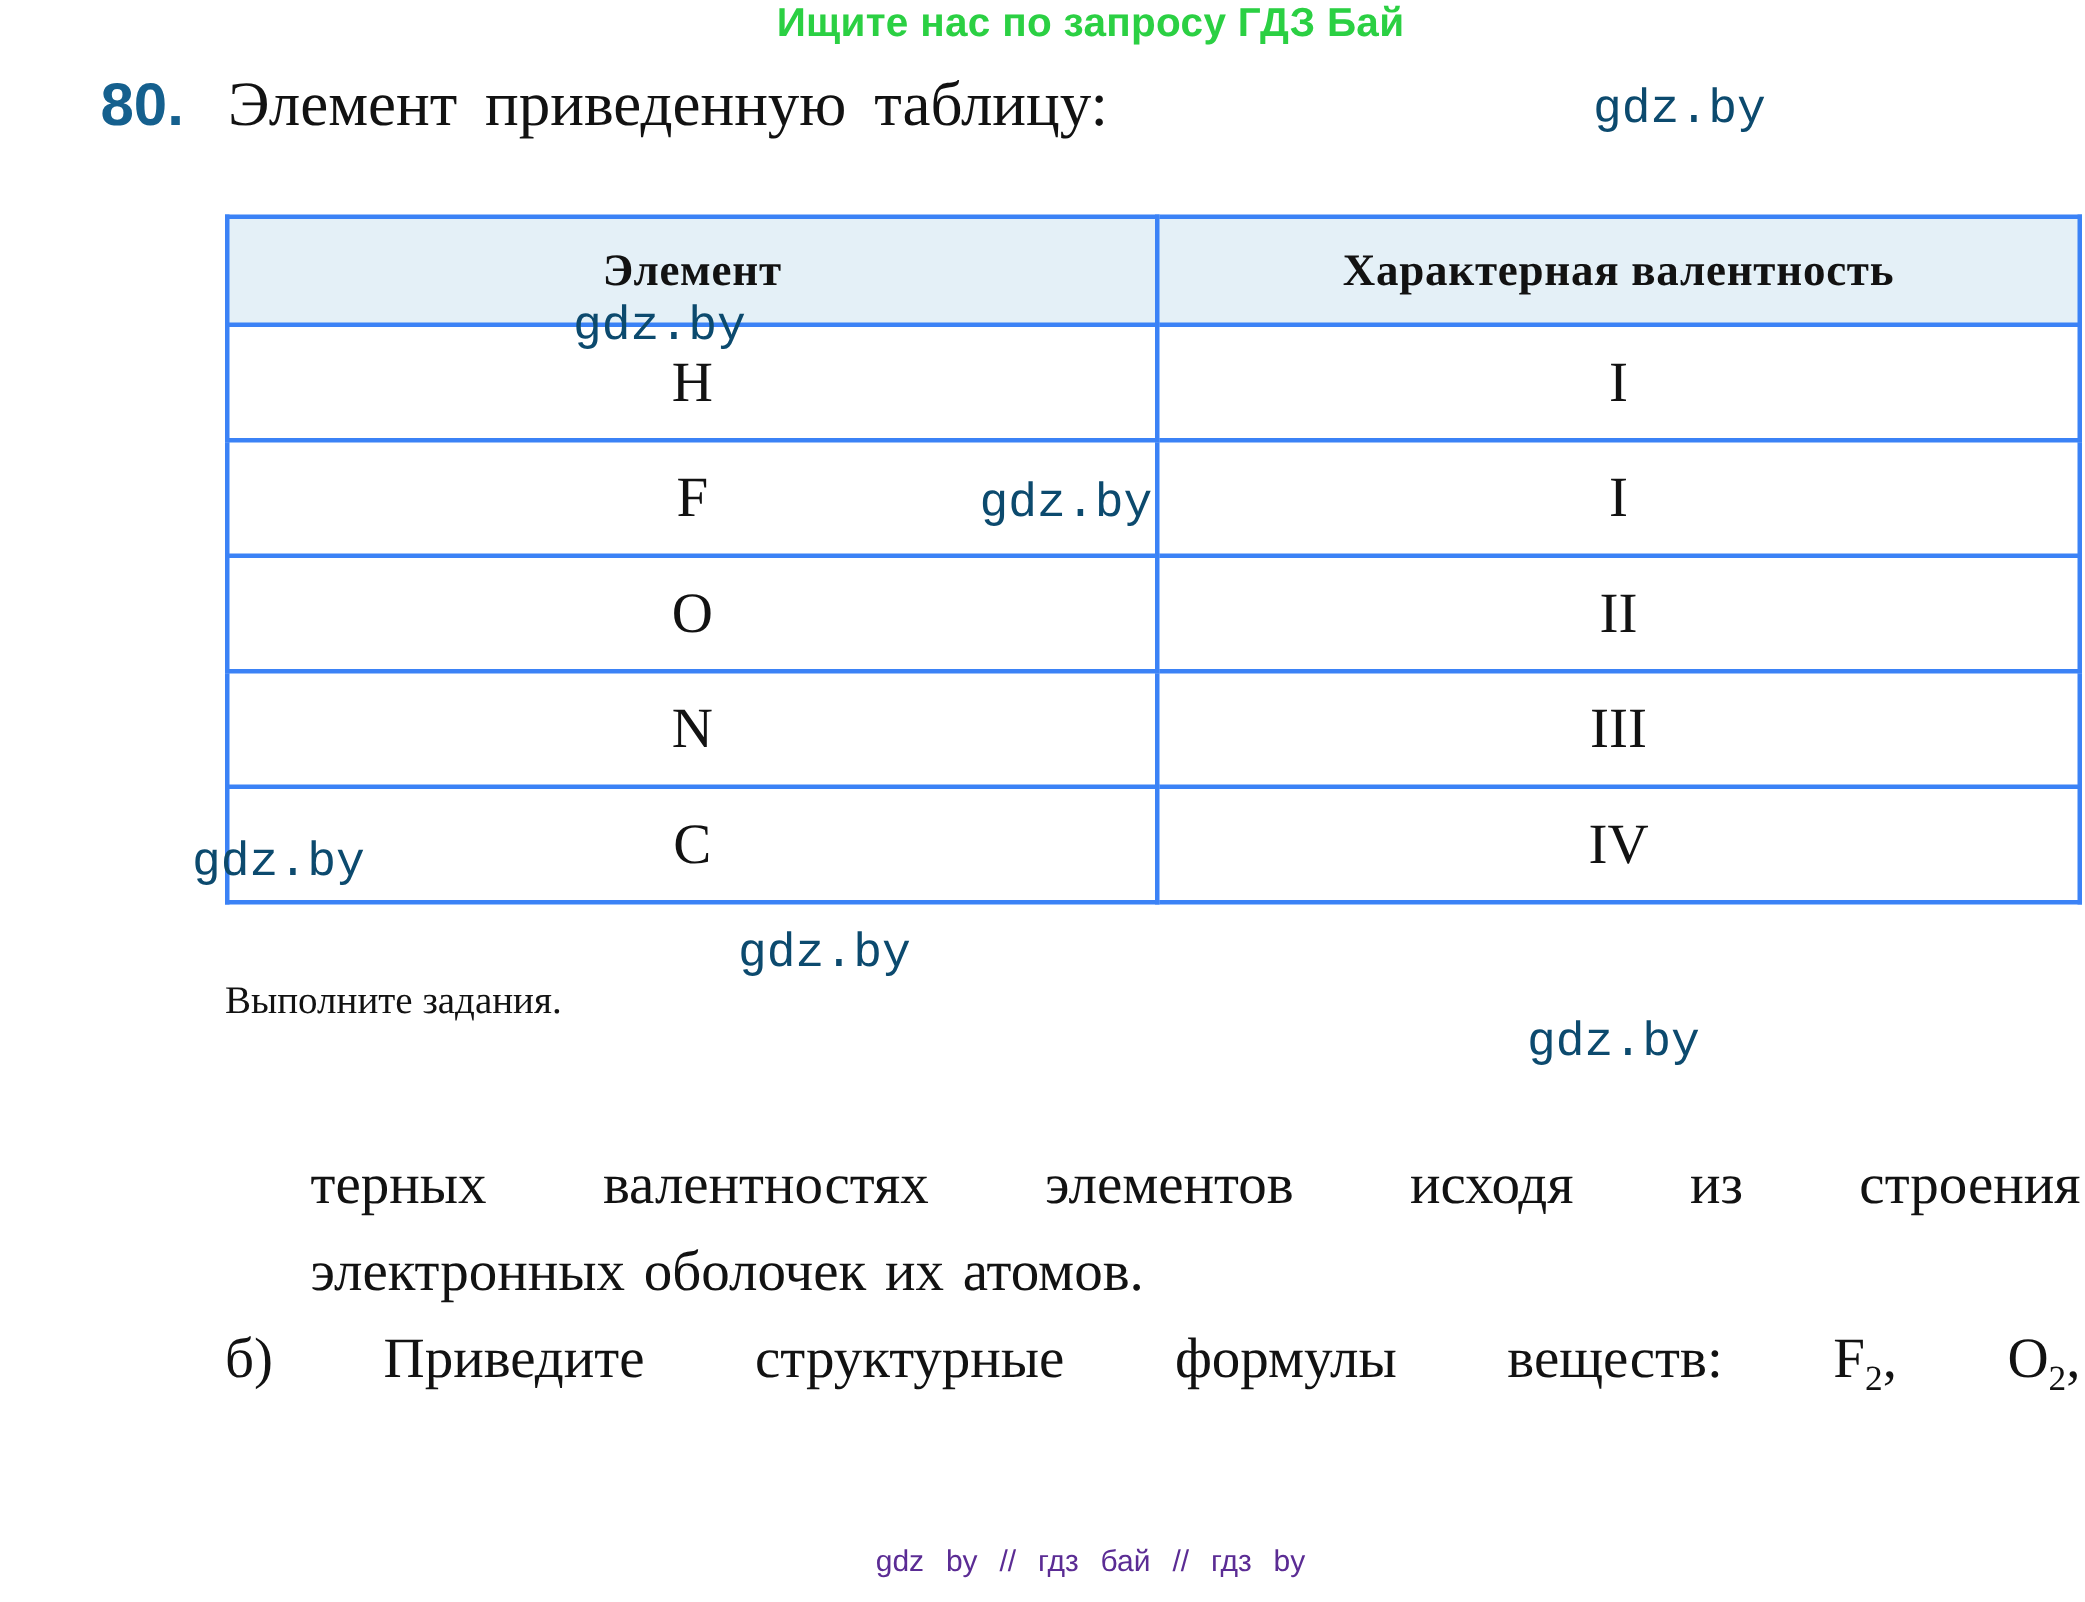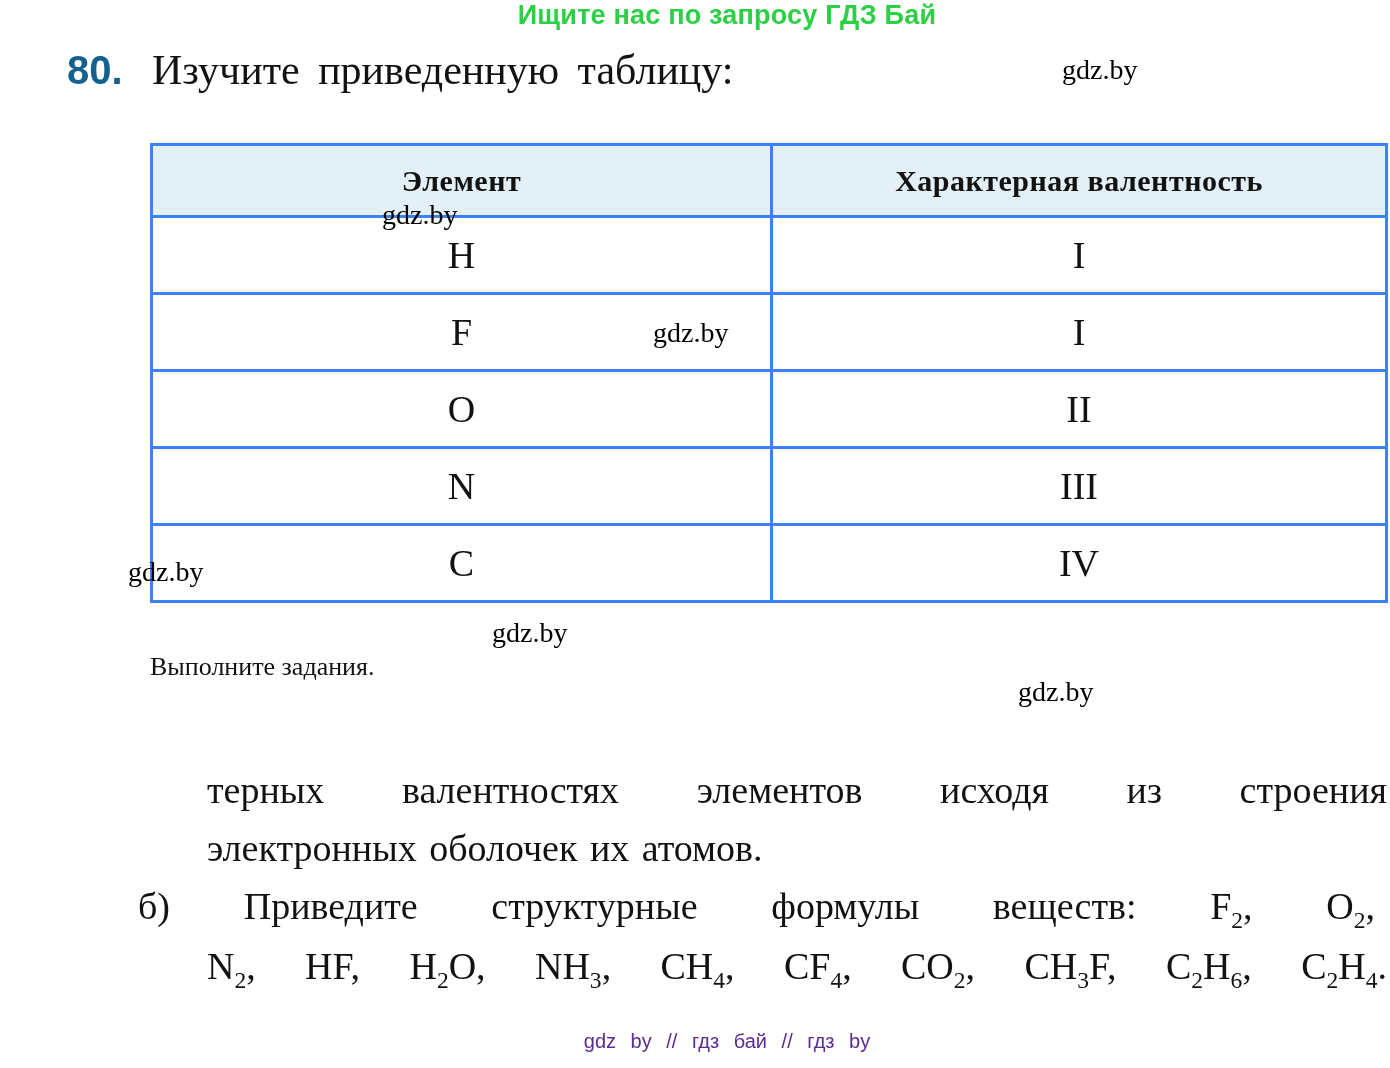--- a/index.html
+++ b/index.html
@@ -32,23 +32,23 @@
     font-weight: 700;
   }
   .problem-title {
     position: absolute;
     left: 120px; top: 46px;
     font-size: 42px;
     word-spacing: 8px;
   }
   .wm {
     position: absolute;
-    font-family: Liberation Serif, serif;
-    font-size: 28px;
-    color: #000000;
+    font-family: Liberation Mono, monospace;
+    font-size: 32px;
+    color: #0c4a6e;
     z-index: 5;
     white-space: nowrap;
   }
   .wm-top    { left: 1030px; top: 54px; }
   .wm-header { left: 350px;  top: 199px; }
   .wm-frow   { left: 621px;  top: 317px; }
   .wm-crow   { left: 96px;   top: 556px; }
   .wm-below  { left: 460px;  top: 617px; }
   .wm-mid    { left: 986px;  top: 676px; }
 
@@ -92,21 +92,21 @@
     text-align: justify;
     text-align-last: justify;
   }
   .tline sub {
     font-size: 0.62em;
     line-height: 0;
   }
   .a1 { left: 118px; top: 710px; width: 1237px; }
   .a2 { left: 175px; top: 768px; width: 1180px; }
   .a3 { left: 175px; top: 826px; }
-  .b1 { left: 106px; top: 884px; width: 1237px; }
+  .b1 { left: 118px; top: 884px; width: 1237px; }
   .b2 { left: 175px; top: 944px; width: 1180px; }
 
   .footer {
     position: absolute;
     left: 0; top: 1030px;
     width: 100%;
     text-align: center;
     font-family: "Liberation Sans", sans-serif;
     font-size: 20px;
     word-spacing: 9px;
@@ -114,21 +114,21 @@
 </style>
 </head>
 <body>
 
 <div class="page">
 
   <div class="promo" style="color: rgb(43, 208, 67);">Ищите нас по запросу ГДЗ Бай</div>
 
   <span class="problem-number" style="color: rgb(21, 96, 142);">80.</span>
 
-  <span class="problem-title">Изучите приведенную таблицу:</span>
+  <span class="problem-title">Элемент приведенную таблицу:</span>
 
   <span class="wm wm-top">gdz.by</span>
   <span class="wm wm-header">gdz.by</span>
   <span class="wm wm-frow">gdz.by</span>
   <span class="wm wm-crow">gdz.by</span>
   <span class="wm wm-below">gdz.by</span>
   <span class="wm wm-mid">gdz.by</span>
 
   <table class="vtable">
     <colgroup>
@@ -171,19 +171,16 @@
     <span>электронных оболочек их атомов.</span>
   </div>
   <div class="tline just a2">
     <span>терных валентностях элементов исходя из строения</span>
   </div>
 
   <div class="tline just b1">
     <span>б)</span>
     <span>Приведите структурные формулы веществ: F<sub>2</sub>, O<sub>2</sub>,</span>
   </div>
-  <div class="tline just b2">
-    <span>N<sub>2</sub>, HF, H<sub>2</sub>O, NH<sub>3</sub>, CH<sub>4</sub>, CF<sub>4</sub>, CO<sub>2</sub>, CH<sub>3</sub>F, C<sub>2</sub>H<sub>6</sub>, C<sub>2</sub>H<sub>4</sub>.</span>
-  </div>
 
   <div class="footer" style="color: rgb(91, 44, 148);">gdz by // гдз бай // гдз by</div>
 
 </div>
 
 </body></html>

